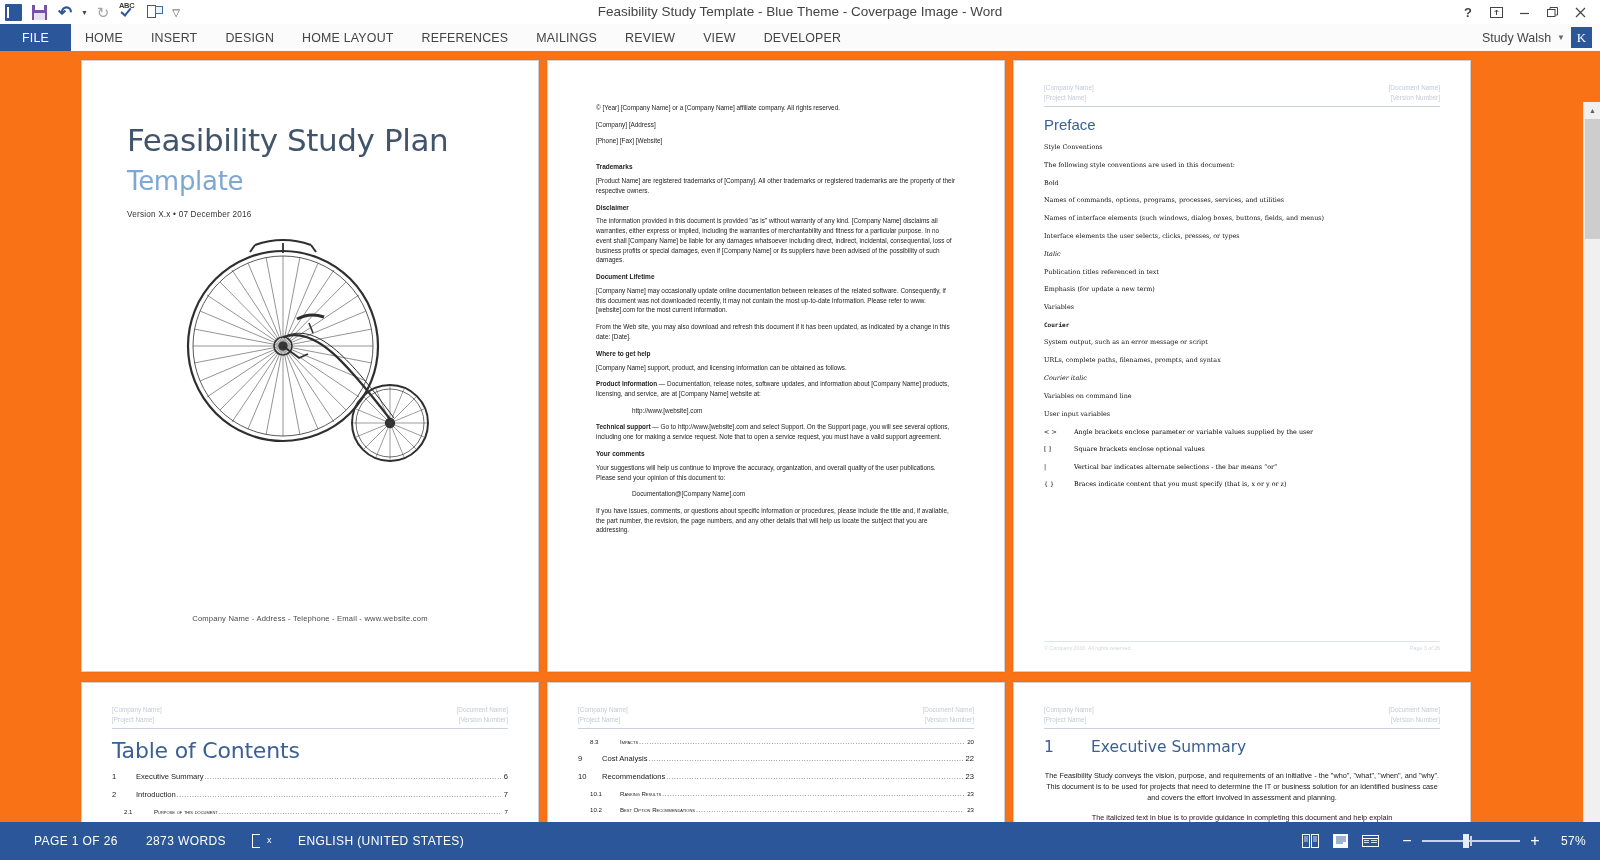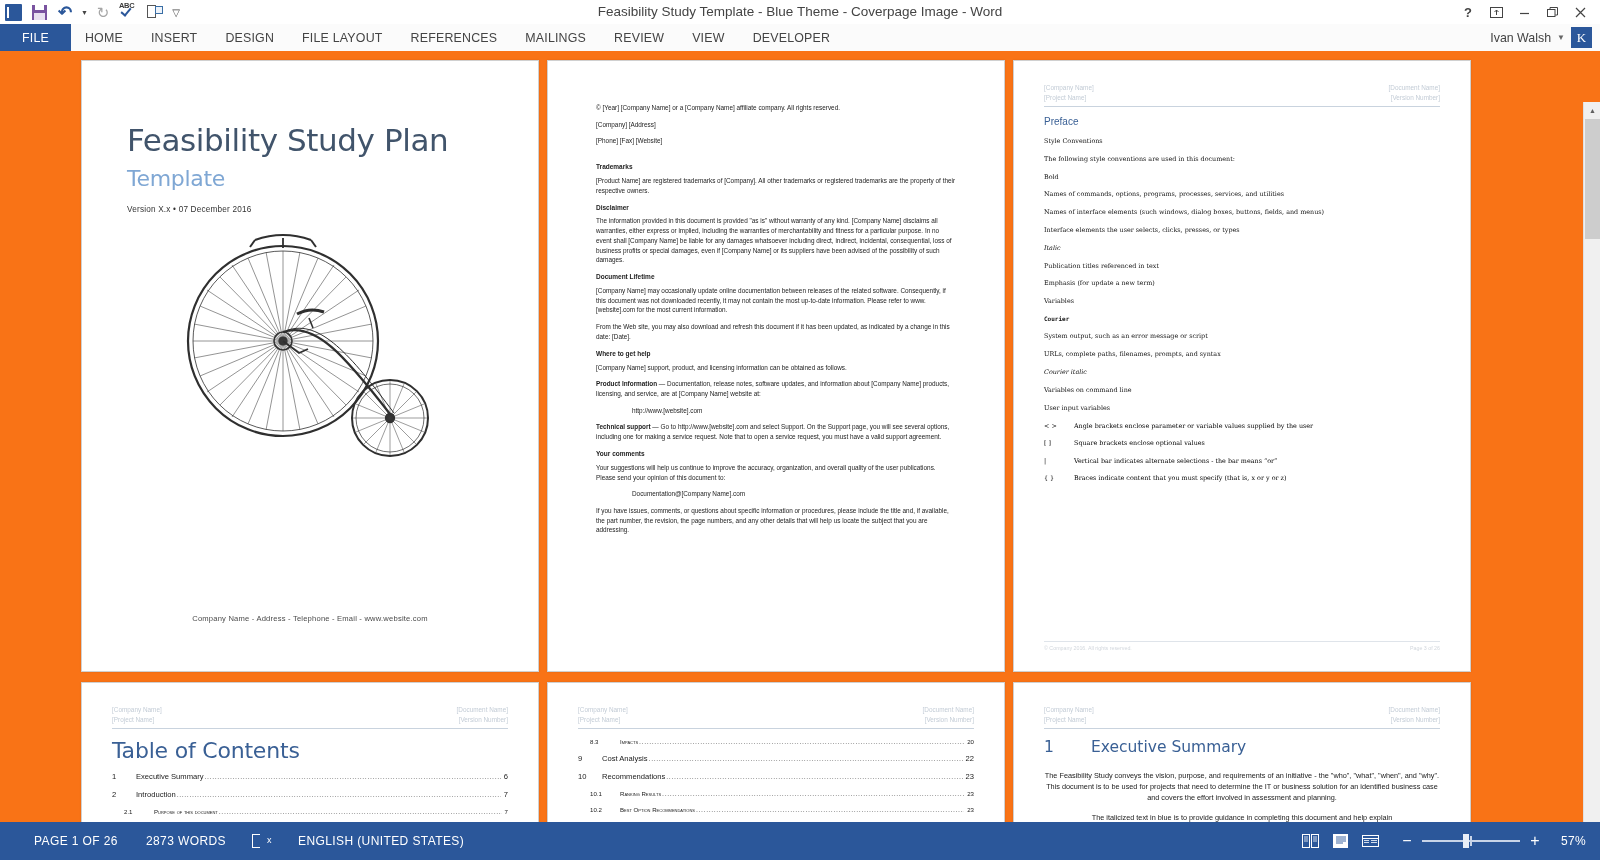--- a/index.html
+++ b/index.html
@@ -116,21 +116,21 @@
   .p6 { left: 1013px; top: 631px; width: 458px; height: 612px; }
 
   
   .cover { padding: 62px 45px 0 45px; }
   .cover h1 {
     font-size: 31px; font-weight: normal; color: #41546b;
     font-family: "DejaVu Sans", sans-serif; line-height: 1.12;
     letter-spacing: -0.4px;
   }
   .cover h2 {
-    font-size: 22px; font-weight: normal; color: #7fa7d4;
+    font-size: 26px; font-weight: normal; color: #7fa7d4;
     font-family: "DejaVu Sans", sans-serif; margin-top: 8px;
     letter-spacing: -0.3px;
   }
   .cover .ver { font-size: 8.2px; color: #333; margin-top: 14px; letter-spacing: 0.2px; }
   .cover .art { margin-top: 12px; display: flex; justify-content: center; }
   .cover .footer {
     position: absolute; bottom: 48px; left: 0; width: 100%;
     text-align: center; font-size: 7.6px; color: #4a4a4a; letter-spacing: 0.2px;
   }
 
@@ -153,21 +153,21 @@
   .legal { padding: 42px 48px 0 48px; font-size: 6.4px; color: #1c1c1c; line-height: 1.52; }
   .legal p { margin-bottom: 7px; }
   .legal .sec { font-weight: bold; margin-bottom: 4px; font-size: 6.5px; }
   .legal .indent { margin-left: 36px; }
   .legal .runin { font-weight: bold; }
 
   
   .preface { font-family: "DejaVu Serif", serif; }
   .preface .h1 {
     font-family: "Liberation Sans", sans-serif;
-    color: #3a6095; font-size: 10px; font-weight: normal; margin-bottom: 10px;
+    color: #3a6095; font-size: 15px; font-weight: normal; margin-bottom: 10px;
   }
   .preface p { font-size: 6.4px; color: #111; margin-bottom: 9.5px; line-height: 1.3; }
   .preface p.b { font-weight: normal; }
   .preface p.i { font-style: italic; }
   .preface p.mono { font-family: "DejaVu Sans Mono", monospace; font-weight: bold; font-size: 6px; }
   .preface .row { display: flex; font-size: 6.4px; margin-bottom: 9.5px; }
   .preface .row .k { width: 30px; flex: none; }
   
   .toc-h1 {
     font-family: "DejaVu Sans", sans-serif; color: #3a6095;
@@ -297,29 +297,29 @@
     </div>
   </div>
 </div>
 
 <div class="ribbon">
   <div class="tabs">
     <div class="tab file">FILE</div>
     <div class="tab">HOME</div>
     <div class="tab">INSERT</div>
     <div class="tab">DESIGN</div>
-    <div class="tab">FILE LAYOUT</div>
+    <div class="tab">HOME LAYOUT</div>
     <div class="tab">REFERENCES</div>
     <div class="tab">MAILINGS</div>
     <div class="tab">REVIEW</div>
     <div class="tab">VIEW</div>
     <div class="tab">DEVELOPER</div>
   </div>
   <div class="account">
-    <span class="name">Ivan Walsh</span>
+    <span class="name">Study Walsh</span>
     <span class="dd">▼</span>
     <span class="avatar">K</span>
   </div>
 </div>
 
 <div class="workspace">
   <div class="pages">
 
     <div class="page p1">
       <div class="cover">

